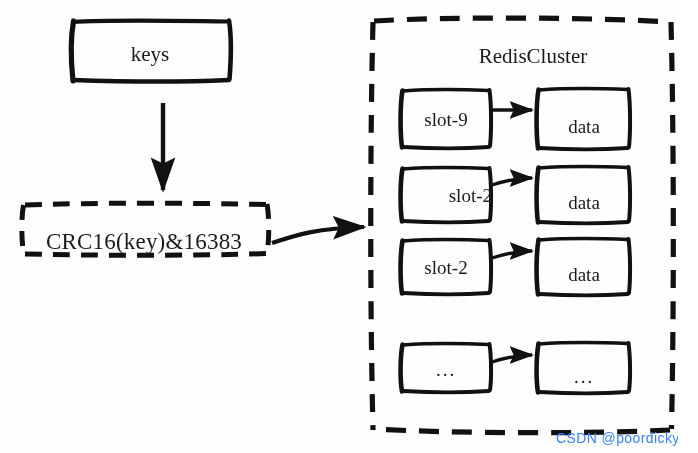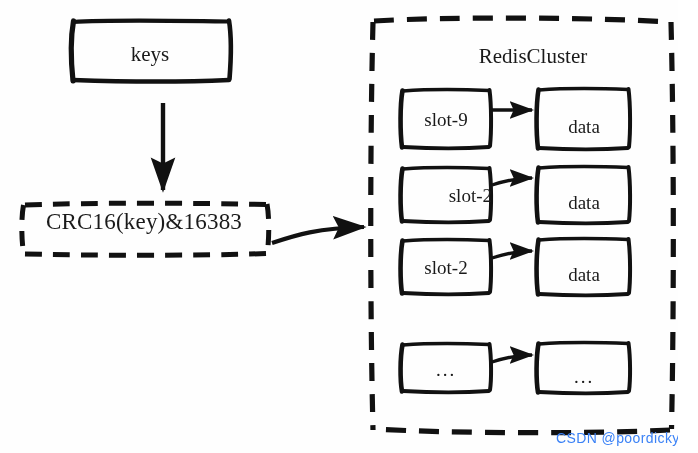--- a/index.html
+++ b/index.html
@@ -29,21 +29,21 @@
     white-space: nowrap;
     font-family: "Liberation Serif", "DejaVu Serif", serif;
     line-height: 1;
     pointer-events: none;
   }
   .lbl-keys {
     left: 76px; top: 44px; width: 148px;
     font-size: 21px;
   }
   .lbl-formula {
-    left: 20px; top: 210px; width: 248px;
+    left: 20px; top: 230px; width: 248px;
     font-size: 23px;
     letter-spacing: 0.2px;
   }
   .lbl-cluster-title {
     left: 401px; top: 46px; width: 264px;
     font-size: 21px;
   }
   .lbl-slot {
     width: 92px;
     font-size: 19px;

